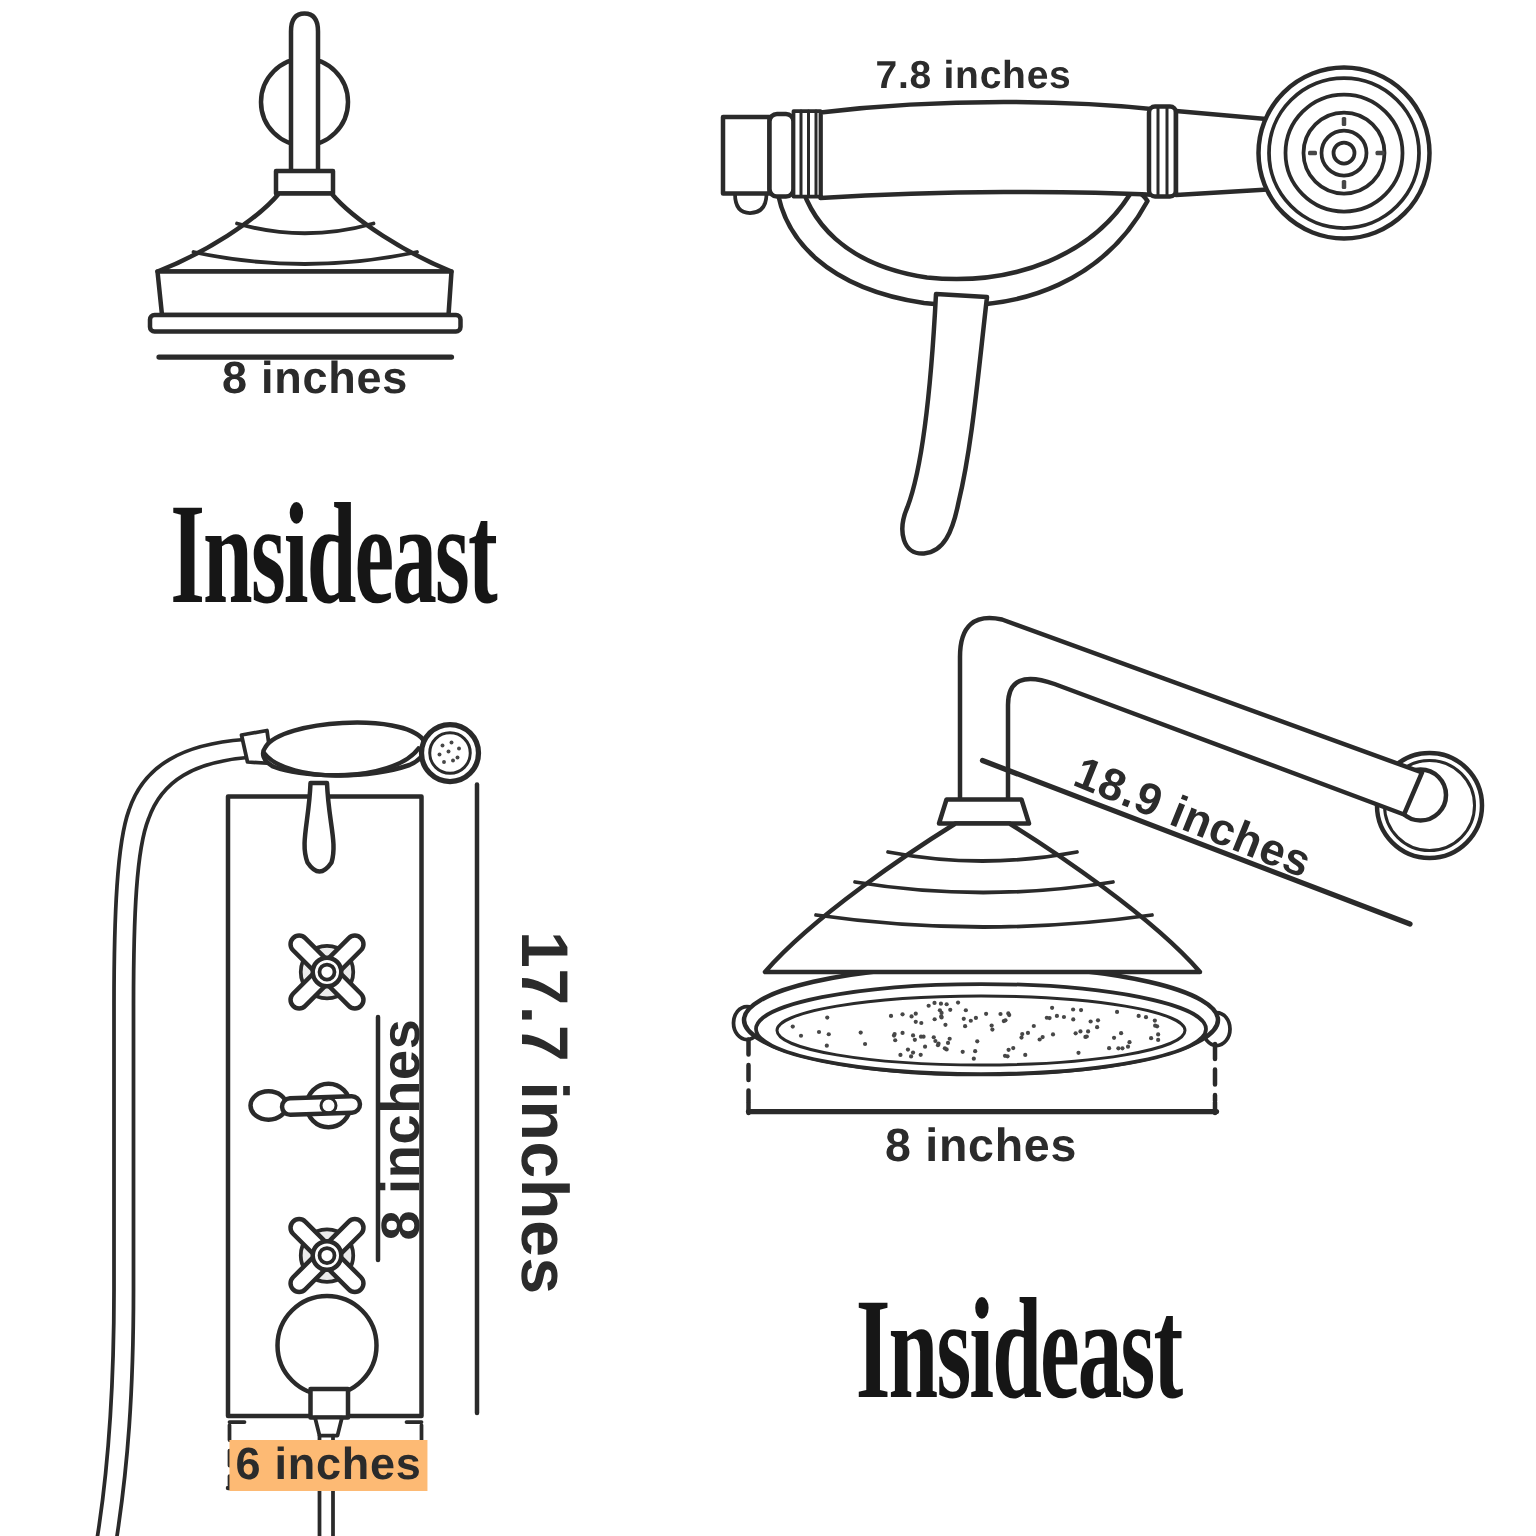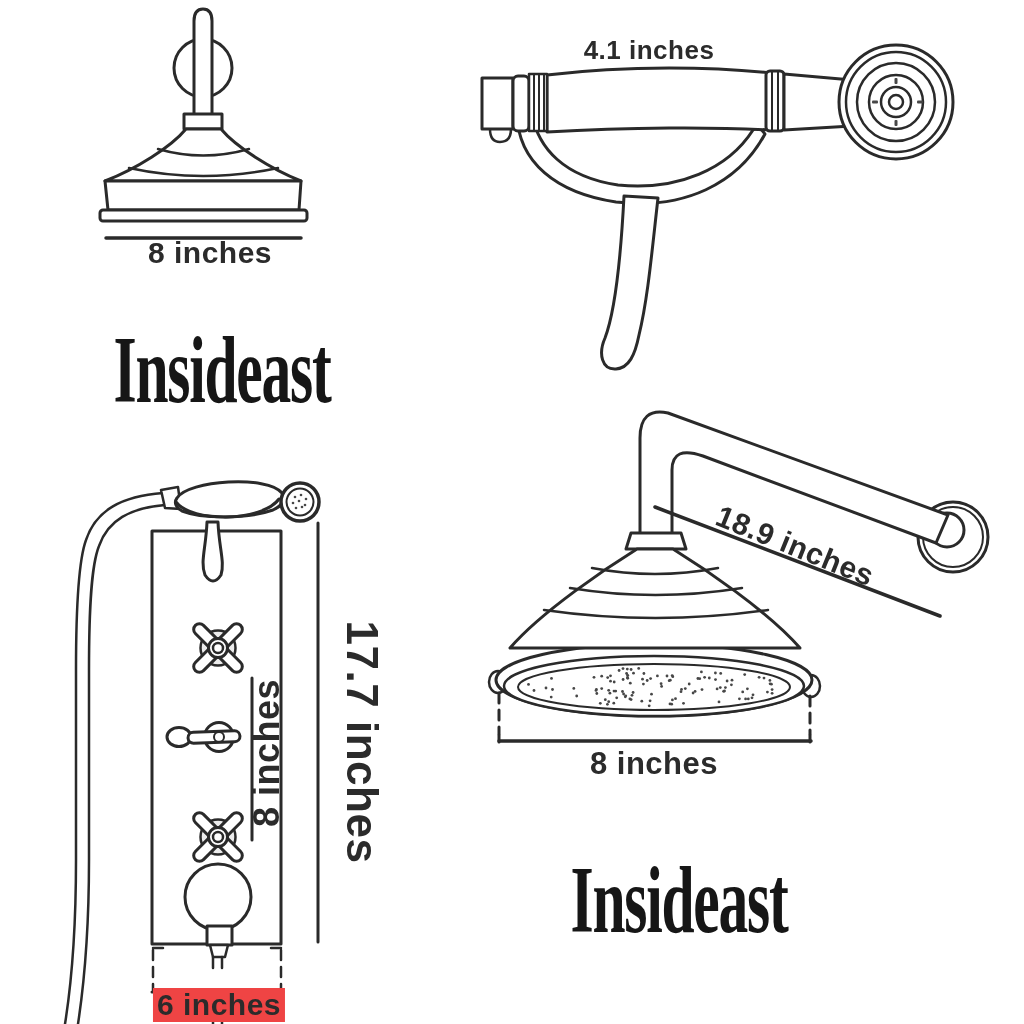--- a/index.html
+++ b/index.html
@@ -9,21 +9,21 @@
   .st{stroke:#2a2a2a;stroke-linecap:round;stroke-linejoin:round;fill:none;}
   .s2{stroke-width:2;} .s25{stroke-width:2.5;} .s3{stroke-width:3;} .s35{stroke-width:3.5;}
   .fw{fill:#ffffff;} .fg{fill:#ececec;}
   .dot{fill:#474747;stroke:none;}
   .dash{stroke-dasharray:10 7;}
   .dim{position:absolute;font-weight:700;color:#2b2b2b;white-space:nowrap;
        letter-spacing:.5px;transform:translate(-50%,-50%);font-family:"Liberation Sans",sans-serif;}
   .rot90{transform:translate(-50%,-50%) rotate(90deg);}
   .rotn90{transform:translate(-50%,-50%) rotate(-90deg);}
   .rot22{transform:translate(-50%,-50%) rotate(22deg);}
-  .whitebg{background:#ef4444;padding:0 4px;margin-top:28px;}
+  .whitebg{background:#fdba74;padding:0 4px;}
   .logo{position:absolute;font-family:"Liberation Serif",serif;font-weight:700;font-size:96px;
         color:#161616;white-space:nowrap;letter-spacing:-2px;
         transform:translate(-50%,-50%) scaleX(.62);}
 </style>
 </head>
 <body>
 
 <div id="canvas">
 
   <svg style="left:55px;top:0;" width="320" height="275" viewBox="0 0 320 275">
@@ -286,21 +286,21 @@
       <line class="st s3 dash" x1="29" y1="303" x2="29" y2="344"></line>
       <line class="st s3 dash" x1="340" y1="306" x2="340" y2="344"></line>
       <line class="st s3" x1="29" y1="345" x2="29" y2="352"></line>
       <line class="st s3" x1="340" y1="345" x2="340" y2="352"></line>
       <line class="st s35" x1="29" y1="351" x2="341" y2="351"></line>
     </g>
   </svg>
 
   <div class="dim" style="left:210px;top:253px;font-size:30px;">8 inches</div>
 
-  <div class="dim" style="left:649px;top:50px;font-size:26px;">4.1 inches</div>
+  <div class="dim" style="left:649px;top:50px;font-size:26px;">7.8 inches</div>
 
   <div class="dim rot90" style="left:362px;top:742px;font-size:44px;">17.7 inches</div>
 
   <div class="dim rotn90" style="left:267px;top:753px;font-size:36px;">8 inches</div>
 
   <div class="dim whitebg" style="left:219px;top:977px;font-size:30px;">6 inches</div>
 
   <div class="dim rot22" style="left:795px;top:546px;font-size:30px;">18.9 inches</div>
 
   <div class="dim" style="left:654px;top:764px;font-size:31px;">8 inches</div>

